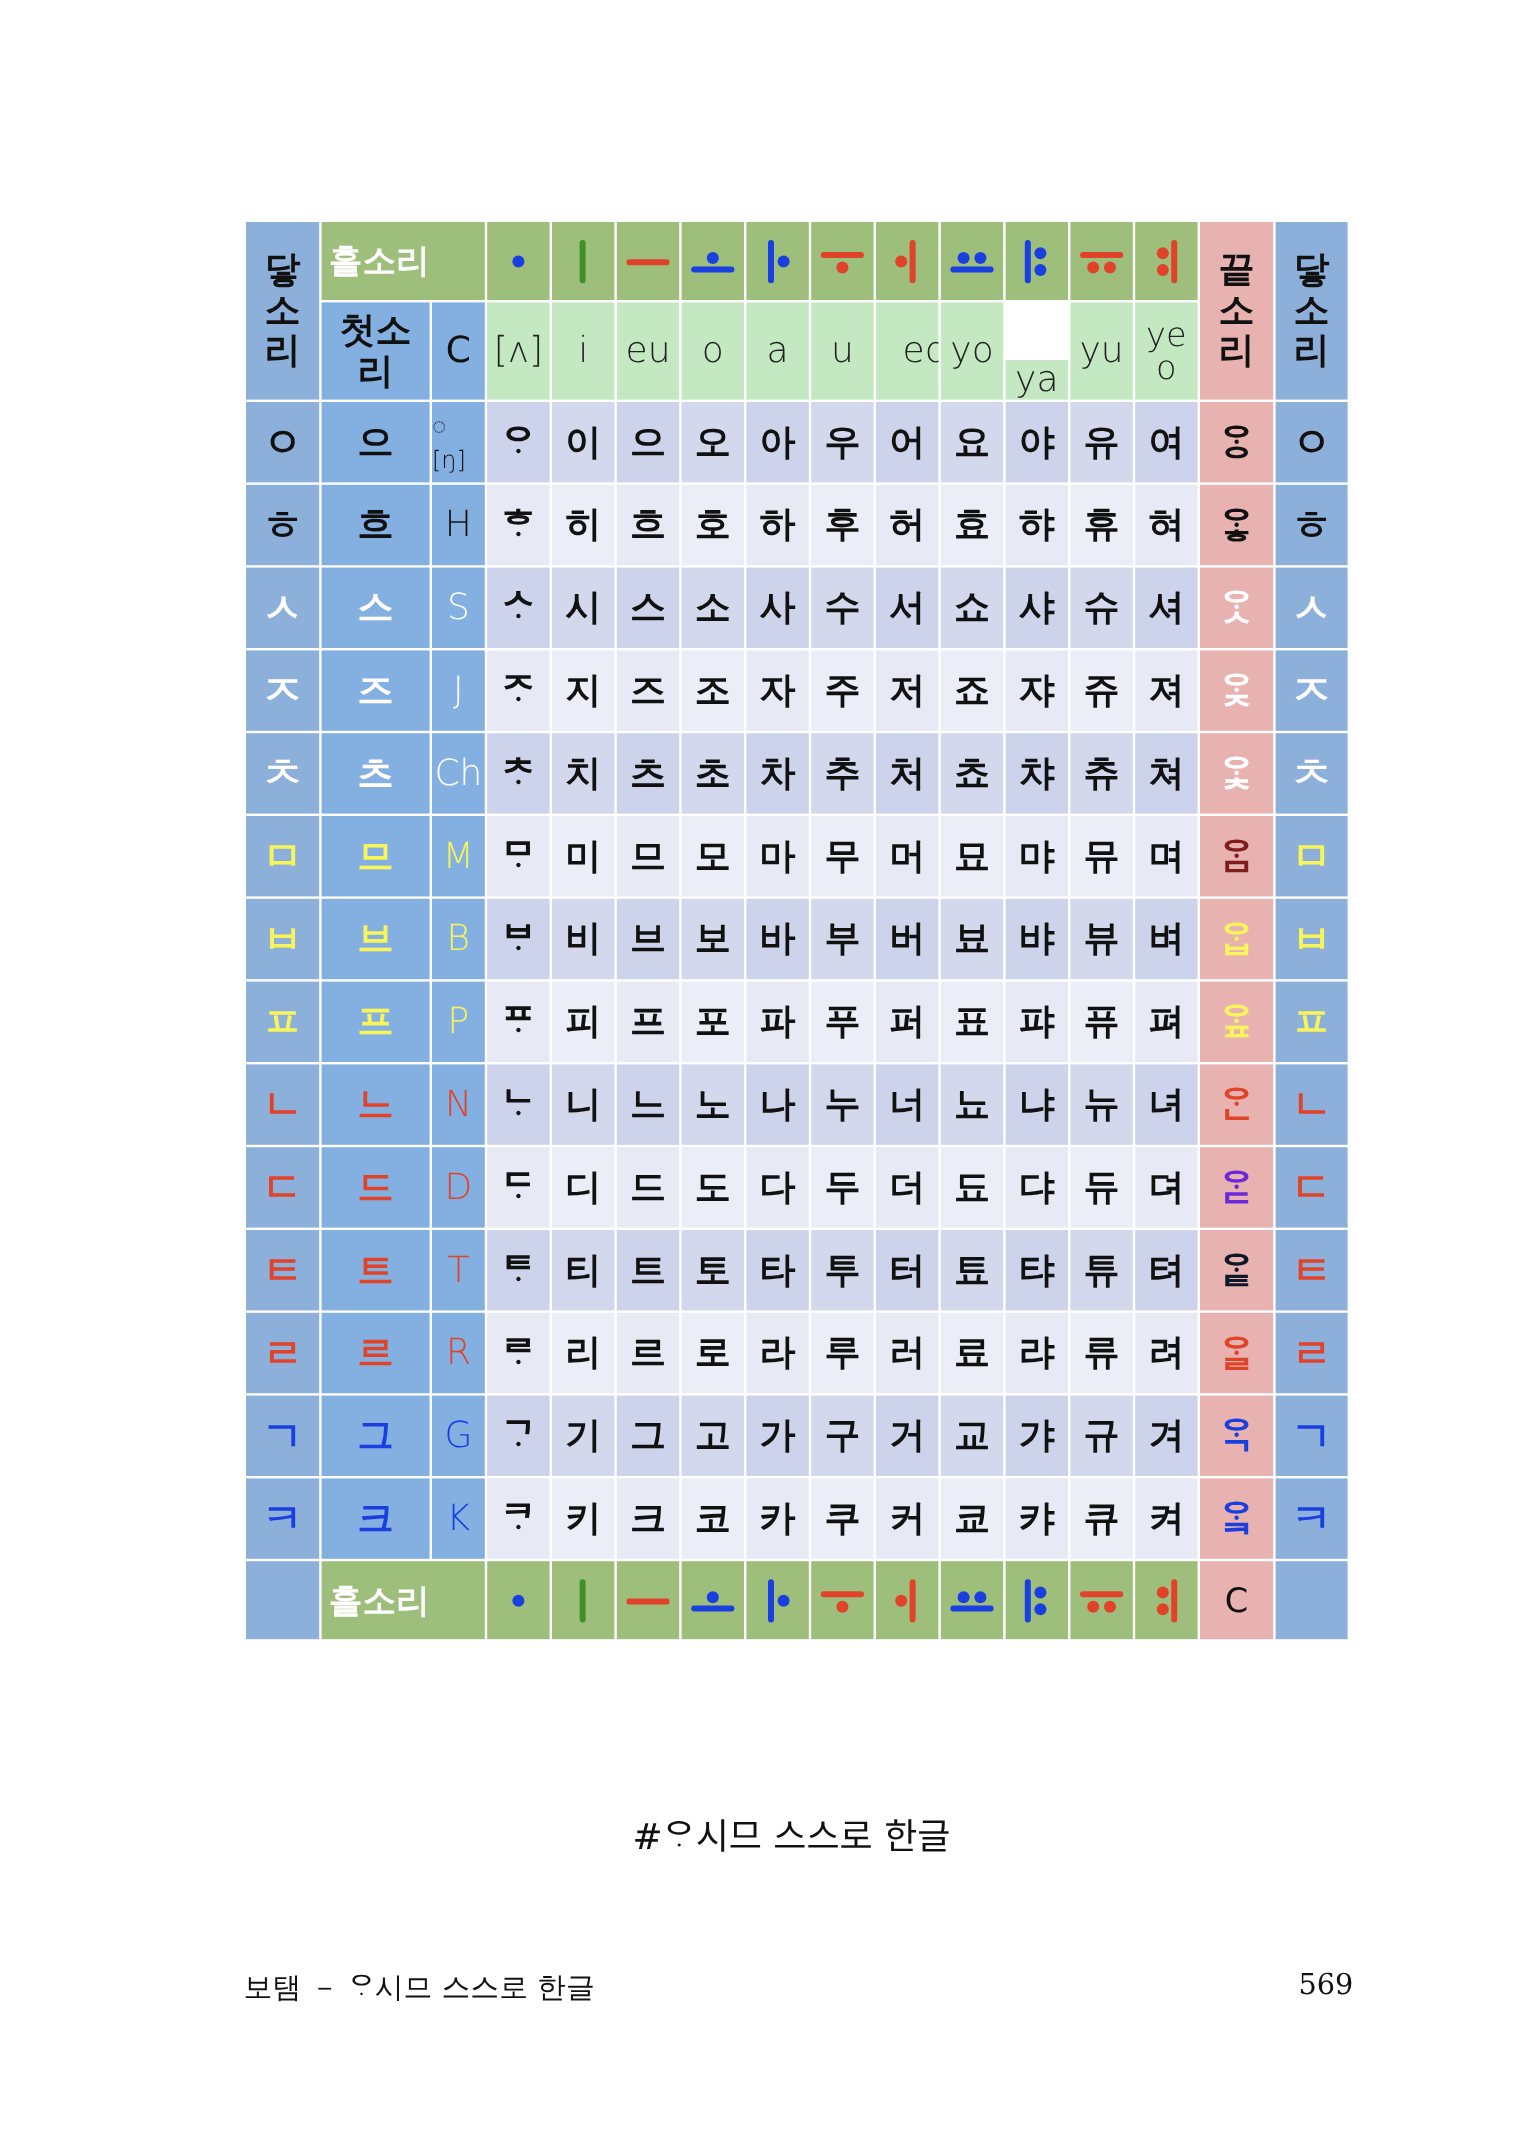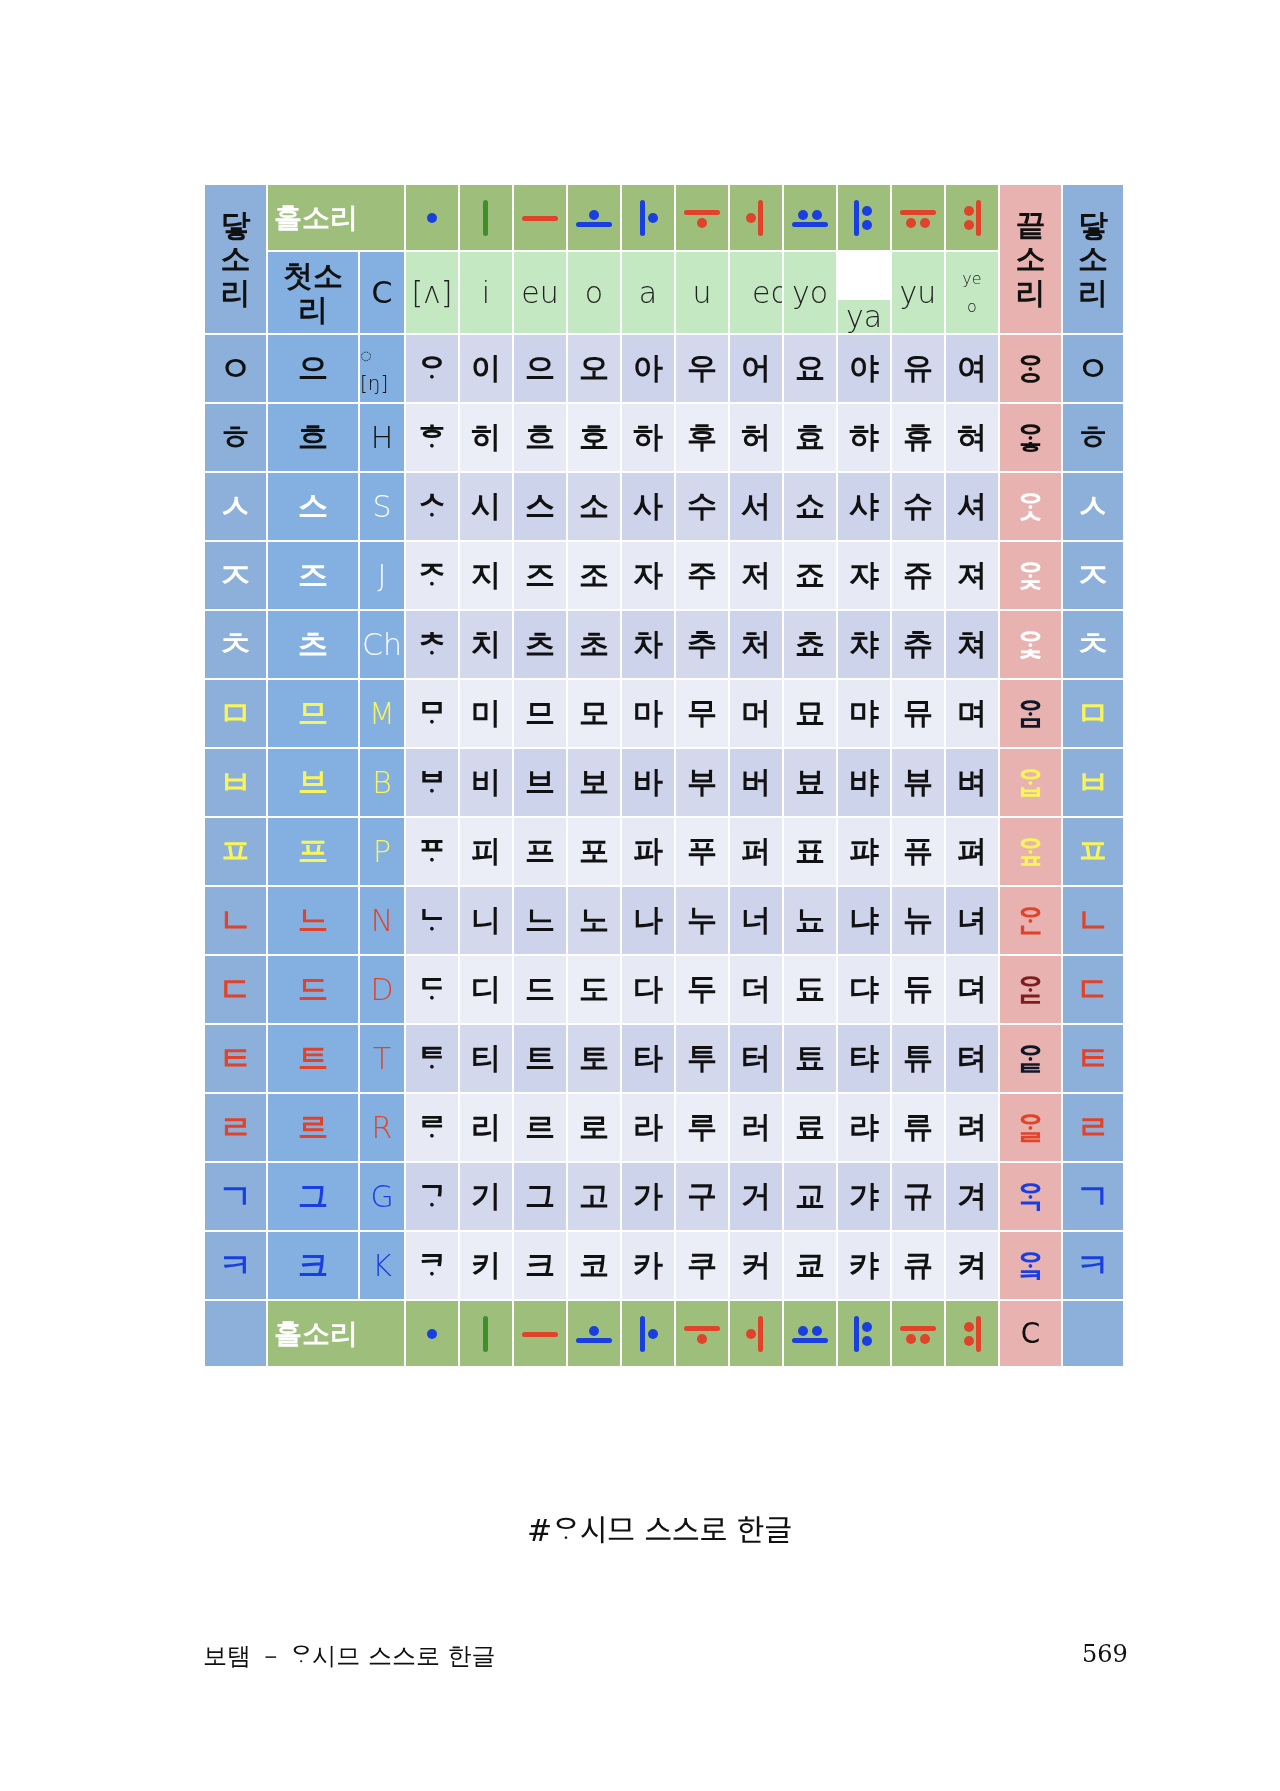--- a/index.html
+++ b/index.html
@@ -15,21 +15,21 @@
   .lgreen{background:#c4e8c1;}
   .pink{background:#e8b2b0;}
   .rowA{background:#cdd3ea;}
   .rowA.alt{background:#d3d8ec;}
   .rowB{background:#e7eaf4;}
   .rowB.alt{background:#eceef7;}
   .vert{flex-direction:column;font-size:30px;line-height:34px;color:#111;font-weight:bold;}
   .vert span{display:block;}
   .title-vowel{color:#ffffff;font-size:28px;font-weight:bold;justify-content:flex-start;padding-left:6px;}
   .roman{font-size:30px;color:#222;font-weight:300;}
-  .roman.small{font-size:16px;flex-direction:column;line-height:28px;}
+  .roman.small{font-size:28px;flex-direction:column;line-height:28px;}
   .big{font-size:34px;font-weight:bold;}
   .mid{font-size:30px;font-weight:bold;}
   .body{font-size:30px;font-weight:bold;color:#111;}
   .cmark{font-size:28px;color:#111;}
   .vg{position:relative;width:40px;height:40px;}
   .dot{position:absolute;width:10px;height:10px;border-radius:50%;}
   .bar{position:absolute;border-radius:3px;}
   .caption{position:absolute;left:527px;top:1512px;font-size:30px;color:#111;font-family:"DejaVu Serif",serif;}
   .footer-left{position:absolute;left:203px;top:1640px;font-size:24px;color:#111;font-family:"DejaVu Serif",serif;}
   .footer-right{position:absolute;left:1082px;top:1640px;font-size:24px;color:#111;font-family:"DejaVu Serif",serif;}
@@ -439,21 +439,21 @@
     </div>
     <div class="c rowB body" style="grid-area: 8 / 12;">
       <span>먀</span>
     </div>
     <div class="c rowB alt body" style="grid-area: 8 / 13;">
       <span>뮤</span>
     </div>
     <div class="c rowB body" style="grid-area: 8 / 14;">
       <span>며</span>
     </div>
-    <div class="c pink mid" style="grid-area: 8 / 15; color: #0f172a;">
+    <div class="c pink mid" style="grid-area: 8 / 15; color: #7f1d1d;">
       <span>ᄋᆞᆷ</span>
     </div>
     <div class="c blue big" style="grid-area: 8 / 16; color: rgb(247, 245, 90);">
       <span>ㅁ</span>
     </div>
     <div class="c blue big" style="grid-area: 9 / 1; color: rgb(247, 245, 90);">
       <span>ㅂ</span>
     </div>
     <div class="c blue2 mid" style="grid-area: 9 / 2; color: rgb(247, 245, 90);">
       <span>브</span>
@@ -631,21 +631,21 @@
     </div>
     <div class="c rowB body" style="grid-area: 12 / 12;">
       <span>댜</span>
     </div>
     <div class="c rowB alt body" style="grid-area: 12 / 13;">
       <span>듀</span>
     </div>
     <div class="c rowB body" style="grid-area: 12 / 14;">
       <span>뎌</span>
     </div>
-    <div class="c pink mid" style="grid-area: 12 / 15; color: #7f1d1d;">
+    <div class="c pink mid" style="grid-area: 12 / 15; color: #6d28d9;">
       <span>ᄋᆞᆮ</span>
     </div>
     <div class="c blue big" style="grid-area: 12 / 16; color: rgb(224, 67, 42);">
       <span>ㄷ</span>
     </div>
     <div class="c blue big" style="grid-area: 13 / 1; color: rgb(224, 67, 42);">
       <span>ㅌ</span>
     </div>
     <div class="c blue2 mid" style="grid-area: 13 / 2; color: rgb(224, 67, 42);">
       <span>트</span>

